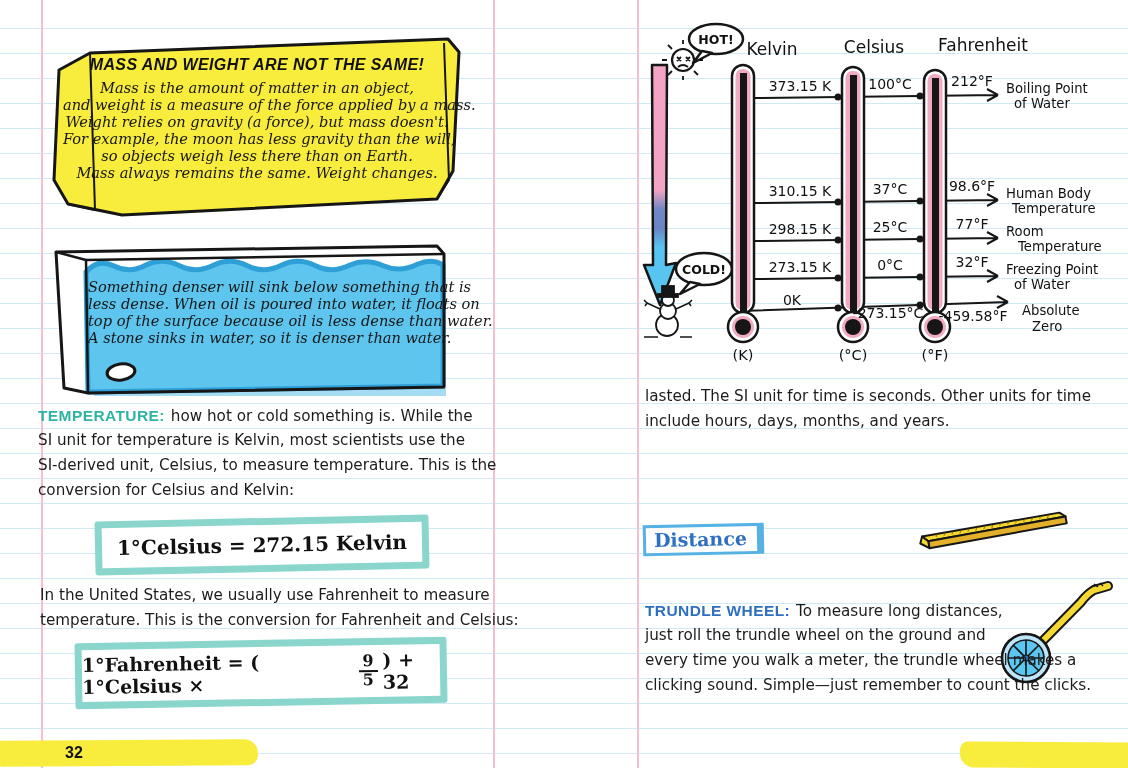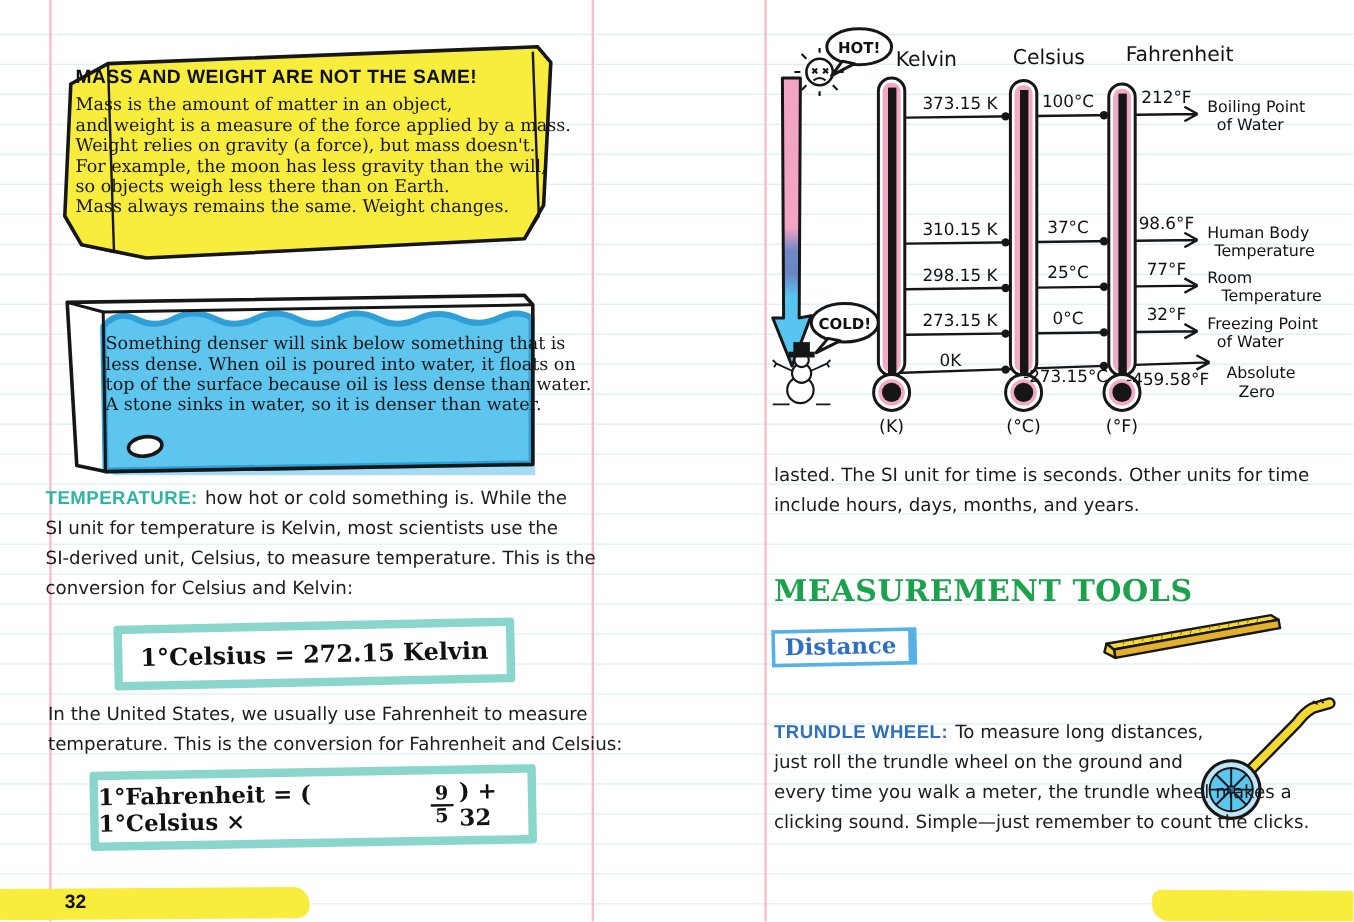--- a/index.html
+++ b/index.html
@@ -18,41 +18,41 @@
 
   
   .hand{font-family:"DejaVu Sans", sans-serif;font-size:15.2px;line-height:25px;color:#1c1c1c;}
   .hand .line{white-space:nowrap;height:25px;}
   .deflabel{font-family:"Liberation Sans", sans-serif;font-weight:bold;font-size:15.5px;letter-spacing:.4px;margin-right:6px;}
   .teal{color:#2fb3a5;}
   .orange{color:#f2611d;}
   .blue{color:#2e6fc0;}
 
   
-  .callout-text{}
+  .callout-text{text-align:center;font-style:italic;}
   .callout-title{font-family:"Liberation Sans", sans-serif;font-weight:bold;font-size:16px;letter-spacing:.4px;white-space:nowrap;margin-bottom:5px;color:#111;}
   .callout-line{font-family:"DejaVu Serif", serif;font-size:14.6px;line-height:17px;white-space:nowrap;color:#161616;}
 
   
   .formula-box{
     border:7px solid #8ad6cd;border-radius:3px;background:#fff;
     display:flex;align-items:center;justify-content:center;
     font-family:"DejaVu Serif", serif;font-weight:bold;font-size:20px;color:#111;
   }
   .frac{display:inline-flex;flex-direction:column;align-items:center;margin:0 5px;font-size:16px;line-height:1.05;}
   .frac .den{border-top:2px solid #111;padding:0 4px;}
 
   .tools-heading{font-family:"DejaVu Serif", serif;font-weight:bold;font-size:25px;letter-spacing:.5px;color:#1ca24d;white-space:nowrap;}
   .distance-tag{
     border:3px solid #56b1e4;border-right-width:7px;background:#fff;
     font-family:"DejaVu Serif", serif;font-weight:bold;font-size:19px;color:#2e6fc0;
     padding:1px 10px 2px 8px;transform:rotate(-1.2deg);white-space:nowrap;
   }
   .pagenum-strip{background:#f8ec3d;border-radius:8px 14px 10px 14px;}
-  .pagenum{font-family:"Liberation Sans", sans-serif;font-weight:bold;font-size:16px;color:#111;}
+  .pagenum{font-family:"Liberation Sans", sans-serif;font-weight:bold;font-size:16px;color:#111;margin-left:11px;}
 
   svg text{font-family:"DejaVu Sans", sans-serif;fill:#111;}
   svg .hdr{font-size:17px;}
   svg .val{font-size:14px;}
   svg .rlabel{font-size:13.2px;}
   svg .axl{font-size:14.5px;}
   svg .bub{font-size:12.5px;font-weight:bold;}
 </style>
 </head>
 <body>
@@ -259,21 +259,20 @@
     <text class="axl" x="103" y="345" text-anchor="middle">(K)</text>
     <text class="axl" x="213" y="345" text-anchor="middle">(°C)</text>
     <text class="axl" x="295" y="345" text-anchor="middle">(°F)</text>
   </svg>
 
   <div class="abs hand" style="left:645px;top:384px;width:470px">
     <div class="line">lasted. The SI unit for time is seconds. Other units for time</div>
     <div class="line">include hours, days, months, and years.</div>
   </div>
 
-  <div class="abs tools-heading" style="left:645px;top:478px">MEASUREMENT TOOLS</div>
 
   <div class="abs distance-tag" style="left:643px;top:524px">Distance</div>
 
   <svg class="abs" style="left:912px;top:508px" width="165" height="50" viewBox="0 0 165 50">
     <g transform="rotate(-2 80 25)">
       <polygon points="10,26 148,7 154,11 16,31" fill="#f6d832" stroke="#161616" stroke-width="2" stroke-linejoin="round"></polygon>
       <polygon points="16,31 154,11 155,18 17,38" fill="#e3b02c" stroke="#161616" stroke-width="2" stroke-linejoin="round"></polygon>
       <polygon points="10,26 16,31 17,38 8,33" fill="#f6d832" stroke="#161616" stroke-width="2" stroke-linejoin="round"></polygon>
       <g stroke="#7a5a00" stroke-width="0.8">
         <path d="M 24,27 l 1,-3 M 32,26 l 1,-3 M 40,25 l 1,-3 M 48,24 l 1,-3 M 56,23 l 1,-3 M 64,22 l 1,-3 M 72,21 l 1,-3 M 80,20 l 1,-3 M 88,18 l 1,-3 M 96,17 l 1,-3 M 104,16 l 1,-3 M 112,15 l 1,-3 M 120,14 l 1,-3 M 128,13 l 1,-3 M 136,12 l 1,-3"></path>

